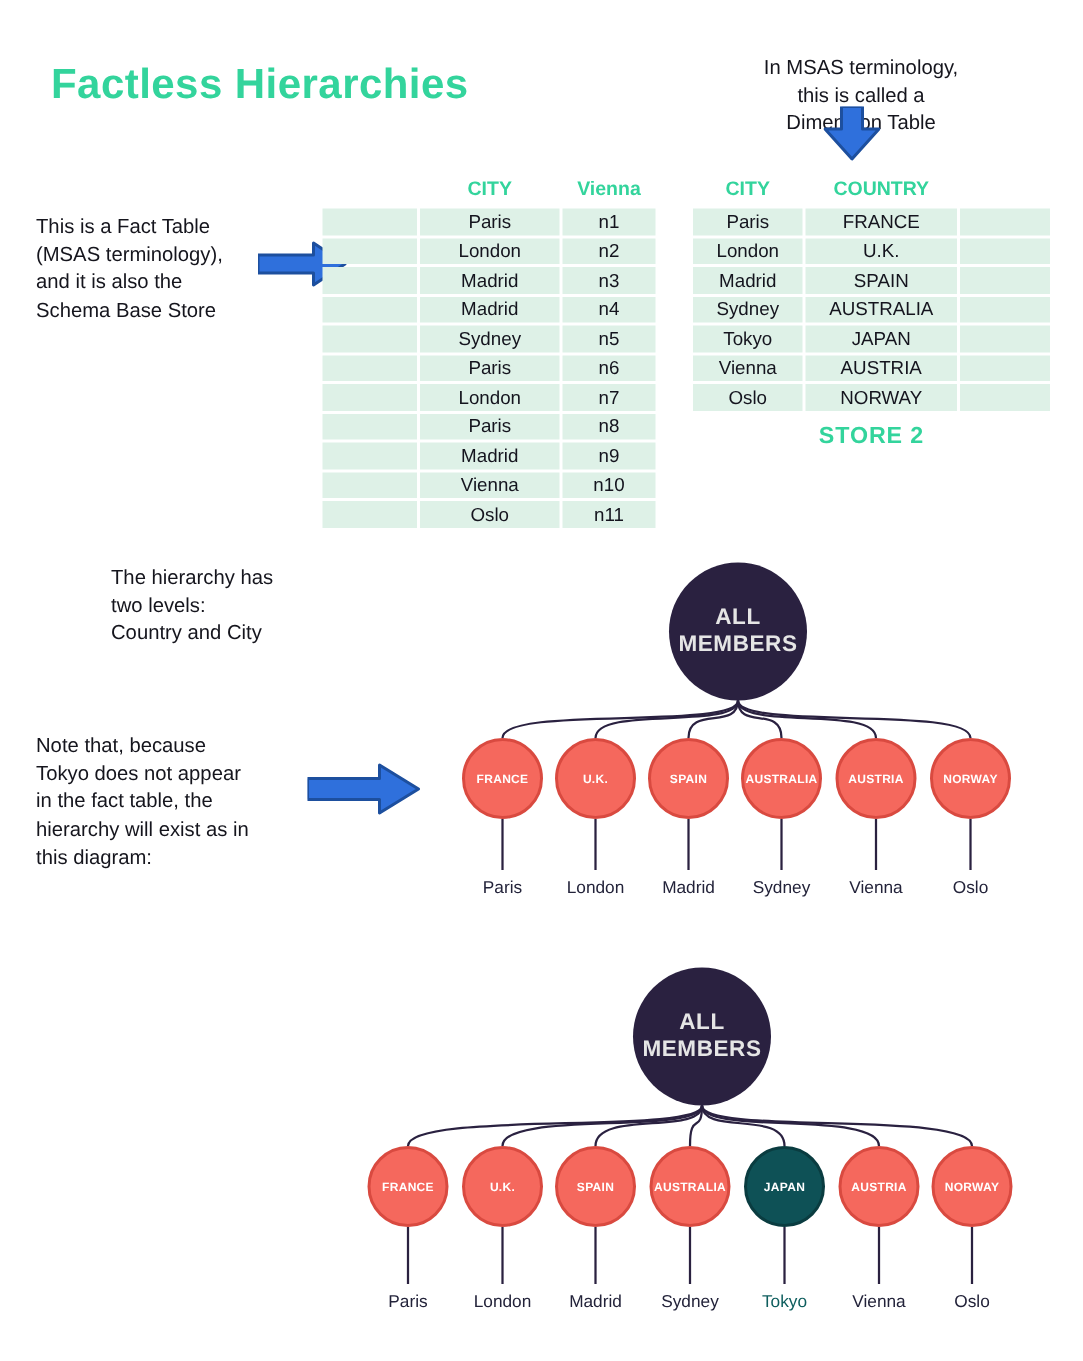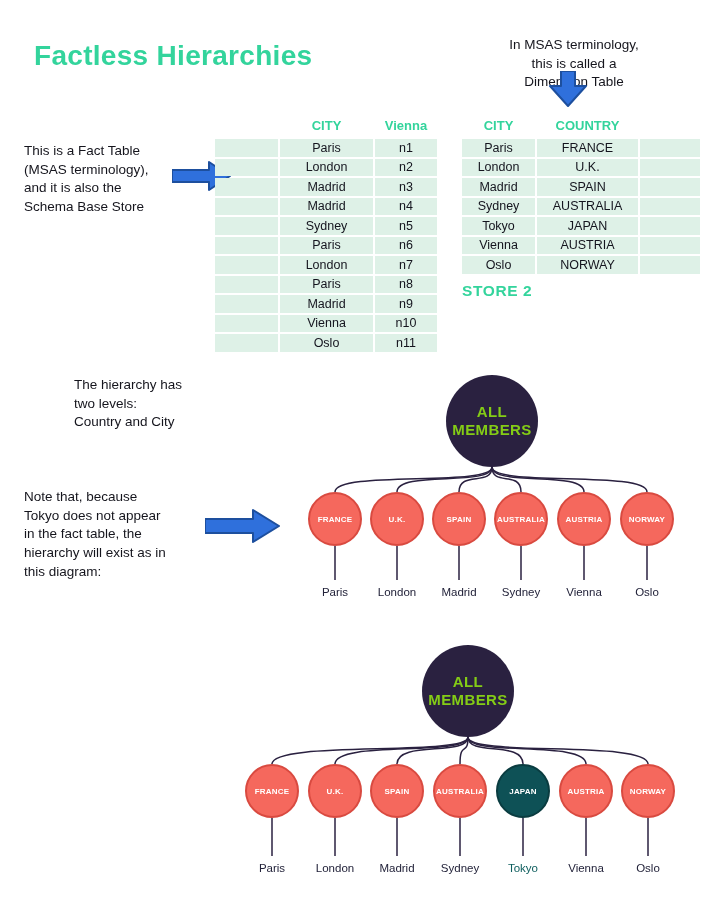--- a/index.html
+++ b/index.html
@@ -16,24 +16,24 @@
   html,body{margin:0;padding:0;background:#ffffff;}
   body{font-family:"Liberation Sans", sans-serif;}
   .page{position:relative;width:722px;height:907px;background:#ffffff;overflow:hidden;}
   .abs{position:absolute;}
   .title{font-size:28px;font-weight:bold;color:var(--teal);letter-spacing:0.3px;}
   .note{font-size:13.5px;line-height:1.38;color:var(--ink);white-space:pre-line;}
   .center{text-align:center;margin-top:28px;}
   .th{position:absolute;text-align:center;font-weight:bold;font-size:13px;color:var(--teal);}
   .mint-grid{position:absolute;display:grid;gap:2px;}
   .mint-grid .cell{background:var(--mint);display:flex;align-items:center;justify-content:center;font-size:12.5px;color:#14141e;height:17.5px;}
-  .store-label{position:absolute;text-align:left;font-weight:bold;font-size:15.5px;color:var(--teal);letter-spacing:0.6px;}
+  .store-label{position:absolute;text-align:center;font-weight:bold;font-size:15.5px;color:var(--teal);letter-spacing:0.6px;}
   .hier{position:absolute;}
   .hier svg{position:absolute;left:0;top:0;}
-  .root-node{position:absolute;width:92px;height:92px;border-radius:50%;background:var(--navy);color:#84cc16;display:flex;align-items:center;justify-content:center;text-align:center;font-weight:bold;font-size:15px;line-height:1.2;white-space:pre-line;letter-spacing:0.4px;}
+  .root-node{position:absolute;width:92px;height:92px;border-radius:50%;background:var(--navy);color:#e5e5e5;display:flex;align-items:center;justify-content:center;text-align:center;font-weight:bold;font-size:15px;line-height:1.2;white-space:pre-line;letter-spacing:0.4px;}
   .cnode{position:absolute;width:54px;height:54px;border-radius:50%;background:var(--coral);border:2px solid var(--coral-border);color:#fff;display:flex;align-items:center;justify-content:center;font-weight:bold;font-size:8px;letter-spacing:0.2px;box-sizing:border-box;text-align:center;}
   .cnode.japan{background:var(--japan);border-color:#0a3c40;}
   .city-label{position:absolute;width:64px;text-align:center;font-size:11.5px;color:#23233a;}
   .city-label.tokyo{color:#0e5e5e;}
 </style>
 </head>
 <body>
 
 <div class="page">
 

